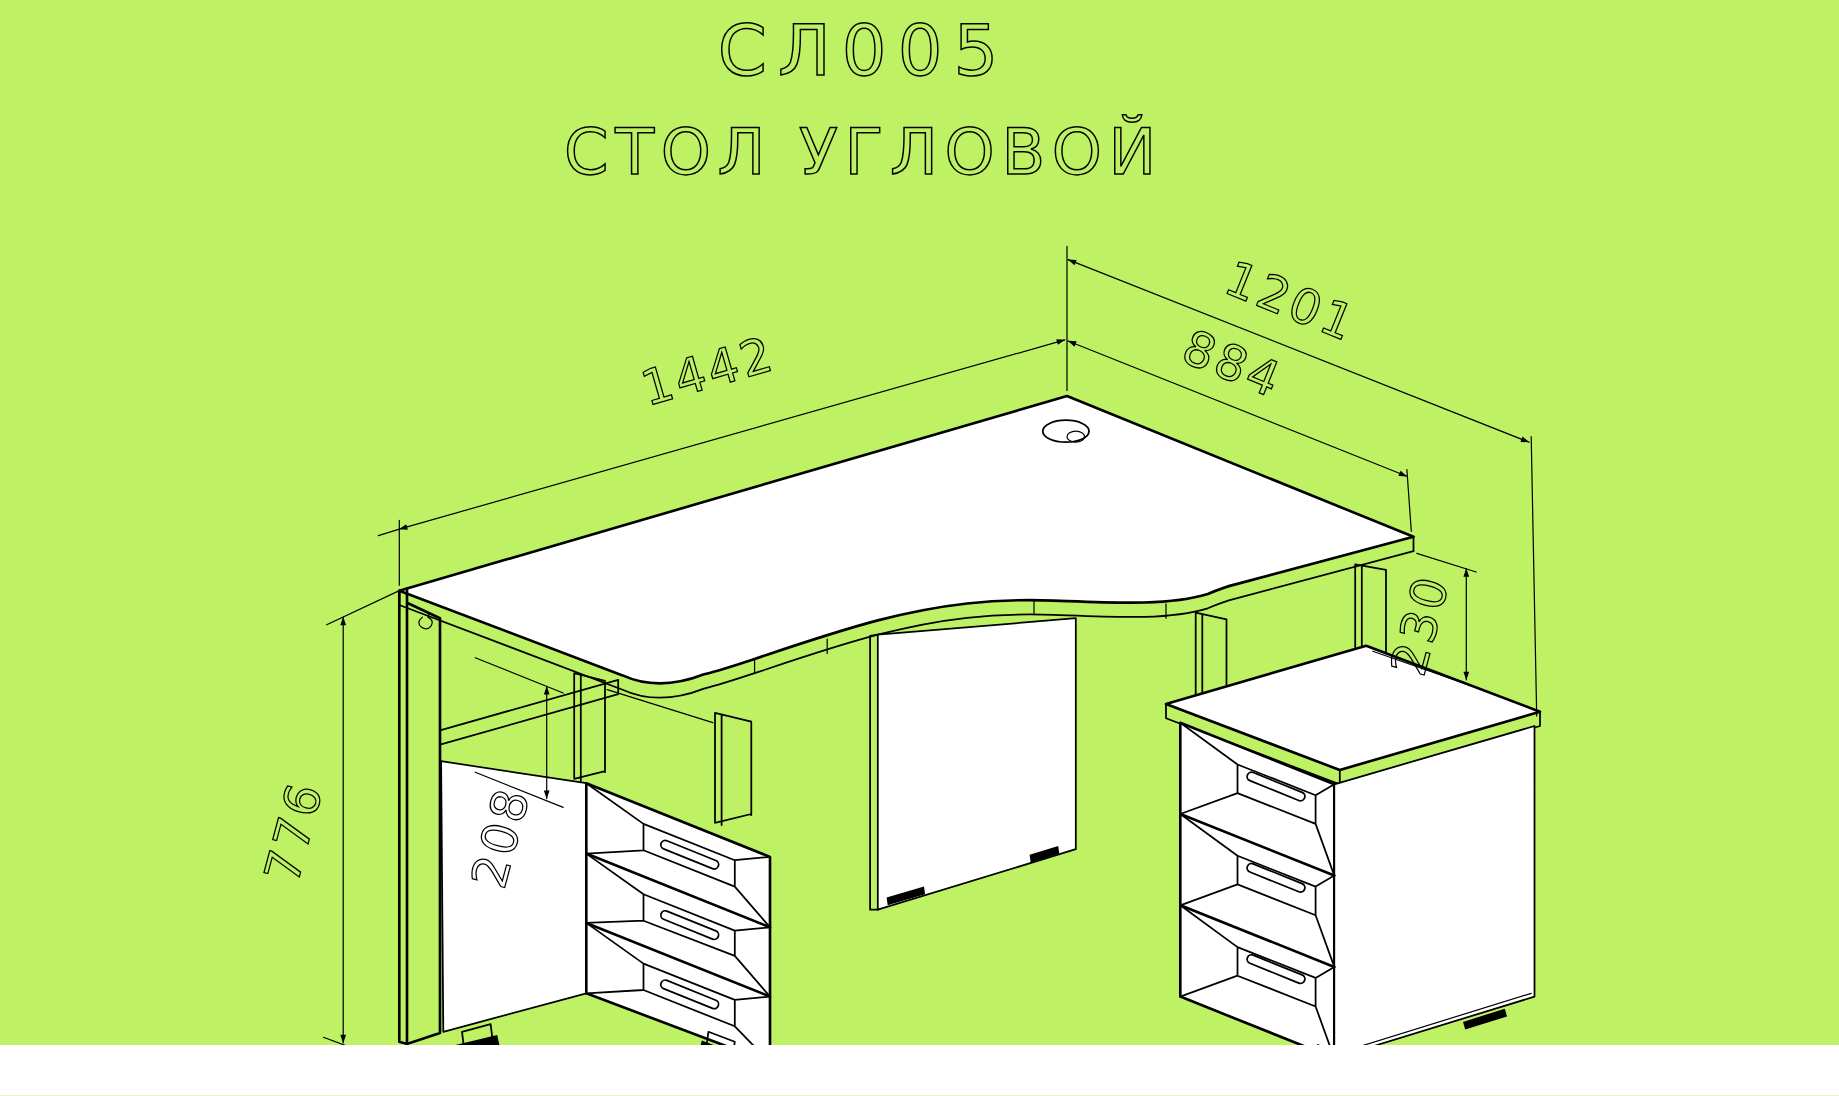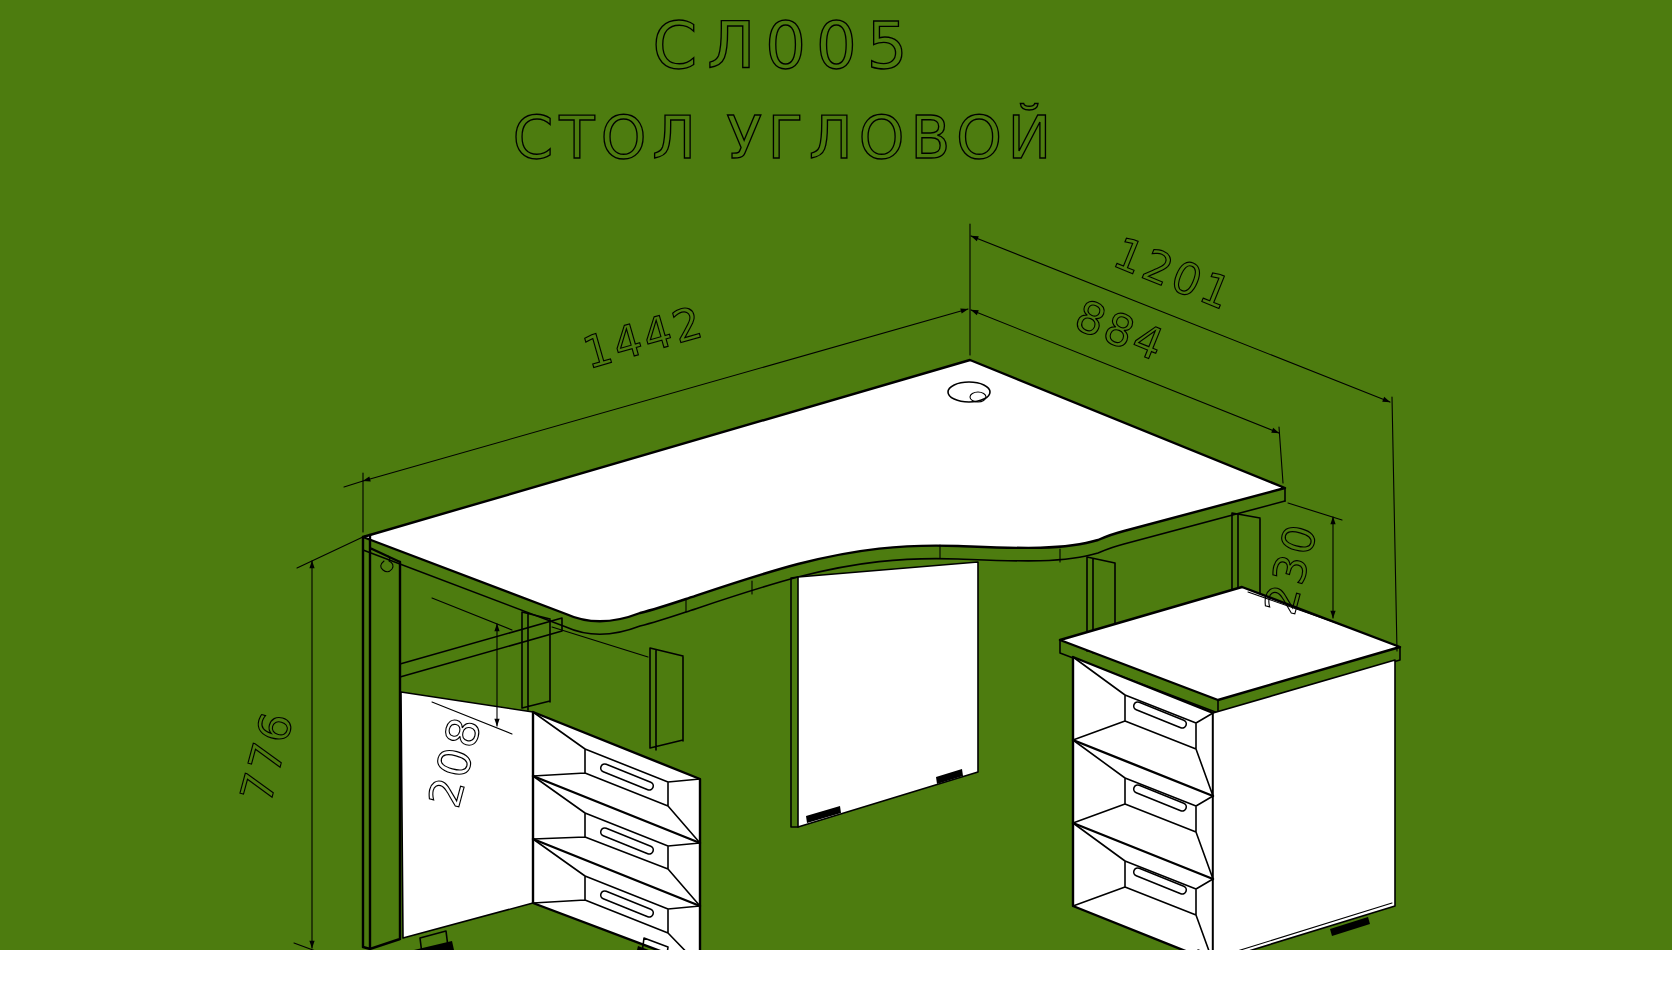--- a/index.html
+++ b/index.html
@@ -1,16 +1,16 @@
 <!DOCTYPE html>
 <html><head>
 <meta charset="utf-8">
 <style>
   html,body{margin:0;padding:0;background:#fff;}
-  .stage{position:relative;width:1672px;height:950px;background:#4d7c0f;overflow:hidden;
+  .stage{position:relative;width:1672px;height:950px;background:#bef264;overflow:hidden;
          font-family:"DejaVu Sans",sans-serif;}
   svg{position:absolute;left:0;top:0;}
   .edge{fill:none;stroke:#000;stroke-width:2.4;stroke-linejoin:round;stroke-linecap:round;}
   .edge2{fill:none;stroke:#000;stroke-width:1.6;stroke-linejoin:round;stroke-linecap:round;}
   .thin{fill:none;stroke:#000;stroke-width:1.1;stroke-linejoin:round;stroke-linecap:round;}
   .face{fill:#fff;stroke:#000;stroke-width:2.4;stroke-linejoin:round;}
   .face2{fill:#fff;stroke:#000;stroke-width:1.6;stroke-linejoin:round;}
   .pad{fill:#000;stroke:none;}
   .dimtxt{font-family:"DejaVu Sans",sans-serif;font-size:44px;fill:none;stroke:#000;
           stroke-width:1.15;letter-spacing:3px;}

